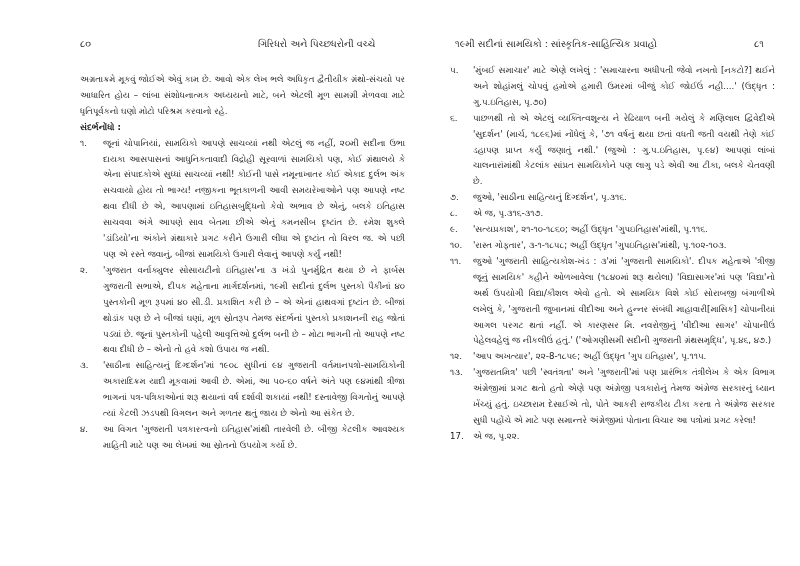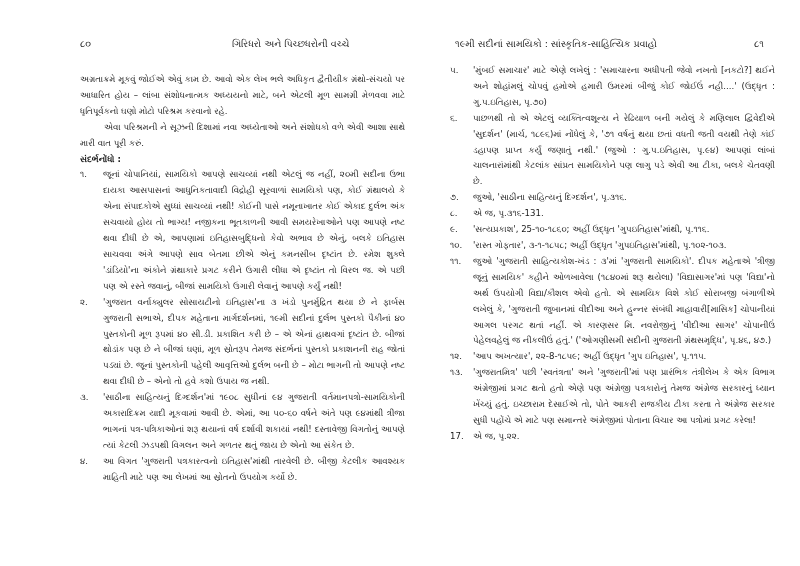--- a/index.html
+++ b/index.html
@@ -9,21 +9,21 @@
     position: relative;
   }
   .page { position: absolute; top: 0; height: 546px; width: 400px; }
   .page.left { left: 0; }
   .page.right { left: 400px; }
   .running-head {
     position: absolute; top: 38px; font-size: 9.5px; color: #222;
     white-space: nowrap;
   }
   .left .pno { left: 80px; }
-  .left .rtitle { left: 232px; }
+  .left .rtitle { left: 258px; }
   .right .rtitle { left: 455px; left: 55px; }
   .right .pno { left: 314px; margin-left: 40px; }
   .body-block {
     position: absolute; font-size: 8.6px; line-height: 15.9px; color: #1a1a1a;
   }
   .left .body-block { left: 80px; top: 72px; width: 325px; }
   .right .body-block { left: 50px; top: 63px; width: 325px; }
   .para { margin: 0; text-align: justify; }
   .para.indent { text-indent: 24px; }
   .heading { margin: 0 0 0 0; font-weight: bold; }
@@ -32,21 +32,20 @@
   .note-text { flex: 1; text-align: justify; }
 </style>
 </head>
 <body>
 
 <div class="page left">
   <div class="running-head pno">૮૦</div>
   <div class="running-head rtitle">ગિરિધરો અને પિચ્છધરોની વચ્ચે</div>
   <div class="body-block">
     <p class="para">અગ્રતાક્રમે મૂકવું જોઈએ એવું કામ છે. આવો એક લેખ ભલે અધિકૃત દ્વૈતીયીક ગ્રંથો-સંચયો પર આધારિત હોય – લાંબા સંશોધનાત્મક અધ્યયનો માટે, બને એટલી મૂળ સામગ્રી મેળવવા માટે ધૃતિપૂર્વકનો ઘણો મોટો પરિશ્રમ કરવાનો રહે.</p>
-    <p class="para indent">એવા પરિશ્રમની ને સૂઝની દિશામાં નવા અધ્યેતાઓ અને સંશોધકો વળે એવી આશા સાથે મારી વાત પૂરી કરું.</p>
     <p class="heading">સંદર્ભનોંધો :</p>
     <div class="note">
       <span class="note-num">૧.</span>
       <span class="note-text">જૂનાં ચોપાનિયાં, સામયિકો આપણે સાચવ્યાં નથી એટલું જ નહીં, ૨૦મી સદીના ઉભા દાયકા આસપાસનાં આધુનિકતાવાદી વિદ્રોહી સૂરવાળાં સામયિકો પણ, કોઈ ગ્રંથાલયે કે એના સંપાદકોએ સુધ્ધાં સાચવ્યાં નથી! કોઈની પાસે નમૂનાખાતર કોઈ એકાદ દુર્લભ અંક સચવાયો હોય તો ભાગ્ય! નજીકના ભૂતકાળની આવી સમયરેખાઓને પણ આપણે નષ્ટ થવા દીધી છે એ, આપણામાં ઇતિહાસબુદ્ધિનો કેવો અભાવ છે એનું, બલકે ઇતિહાસ સાચવવા અંગે આપણે સાવ બેતમા છીએ એનું કમનસીબ દૃષ્ટાંત છે. રમેશ શુક્લે 'ડાંડિયો'ના અંકોને ગ્રંથાકારે પ્રગટ કરીને ઉગારી લીધા એ દૃષ્ટાંત તો વિરલ જ. એ પછી પણ એ રસ્તે જવાનું, બીજાં સામયિકો ઉગારી લેવાનું આપણે કર્યું નથી!</span>
     </div>
     <div class="note">
       <span class="note-num">૨.</span>
       <span class="note-text">'ગુજરાત વર્નાક્યુલર સોસાયટીનો ઇતિહાસ'ના ૩ ખંડો પુનર્મુદ્રિત થયા છે ને ફાર્બસ ગુજરાતી સભાએ, દીપક મહેતાના માર્ગદર્શનમાં, ૧૯મી સદીનાં દુર્લભ પુસ્તકો પૈકીનાં ૪૦ પુસ્તકોની મૂળ રૂપમાં ૪૦ સી.ડી. પ્રકાશિત કરી છે – એ એનાં હાથવગાં દૃષ્ટાંત છે. બીજાં થોડાંક પણ છે ને બીજાં ઘણાં, મૂળ સ્રોતરૂપ તેમજ સંદર્ભનાં પુસ્તકો પ્રકાશનની રાહ જોતાં પડ્યાં છે. જૂનાં પુસ્તકોની પહેલી આવૃત્તિઓ દુર્લભ બની છે – મોટા ભાગની તો આપણે નષ્ટ થવા દીધી છે – એનો તો હવે કશો ઉપાય જ નથી.</span>
     </div>
     <div class="note">
@@ -71,25 +70,25 @@
     <div class="note">
       <span class="note-num">૬.</span>
       <span class="note-text">પાછળથી તો એ એટલું વ્યક્તિત્વશૂન્ય ને રેઢિયાળ બની ગયેલું કે મણિલાલ દ્વિવેદીએ 'સુદર્શન' (માર્ચ, ૧૮૯૬)માં નોંધેલું કે, '૭૧ વર્ષનું થયા છતાં વધતી જતી વયથી તેણે કાંઈ ડહાપણ પ્રાપ્ત કર્યું જણાતું નથી.' (જુઓ : ગુ.પ.ઇતિહાસ, પૃ.૯૪) આપણાં લાંબાં ચાલનારાંમાંથી કેટલાંક સાંપ્રત સામયિકોને પણ લાગુ પડે એવી આ ટીકા, બલકે ચેતવણી છે.</span>
     </div>
     <div class="note">
       <span class="note-num">૭.</span>
       <span class="note-text">જુઓ, 'સાઠીના સાહિત્યનું દિગ્દર્શન', પૃ.૩૧૬.</span>
     </div>
     <div class="note">
       <span class="note-num">૮.</span>
-      <span class="note-text">એ જ, પૃ.૩૧૬-131.</span>
+      <span class="note-text">એ જ, પૃ.૩૧૬-૩૧૭.</span>
     </div>
     <div class="note">
       <span class="note-num">૯.</span>
-      <span class="note-text">'સત્યપ્રકાશ', 25-૧૦-૧૮૬૦; અહીં ઉદ્ધૃત 'ગુપઇતિહાસ'માંથી, પૃ.૧૧૬.</span>
+      <span class="note-text">'સત્યપ્રકાશ', ૨૧-૧૦-૧૮૬૦; અહીં ઉદ્ધૃત 'ગુપઇતિહાસ'માંથી, પૃ.૧૧૬.</span>
     </div>
     <div class="note">
       <span class="note-num">૧૦.</span>
       <span class="note-text">'રાસ્ત ગોફ્તાર', ૩-૧-૧૮૫૮; અહીં ઉદ્ધૃત 'ગુપઇતિહાસ'માંથી, પૃ.૧૦૨-૧૦૩.</span>
     </div>
     <div class="note">
       <span class="note-num">૧૧.</span>
       <span class="note-text">જુઓ 'ગુજરાતી સાહિત્યકોશ-ખંડ : ૩'માં 'ગુજરાતી સામયિકો'. દીપક મહેતાએ 'ત્રીજી જૂનું સામયિક' કહીને ઓળખાવેલા (૧૮૪૦માં શરૂ થયેલા) 'વિદ્યાસાગર'માં પણ 'વિદ્યા'નો અર્થ ઉપયોગી વિદ્યા/કૌશલ એવો હતો. એ સામયિક વિશે કોઈ સોરાબજી બંગાળીએ લખેલું કે, 'ગુજરાતી જુબાનમાં વીદીઆ અને હુન્નર સંબંધી માહાવારી[માસિક] ચોપાનીયાં આગલ પરગટ થતાં નહીં. એ કારણસર મિ. નવરોજીનું 'વીદીઆ સાગર' ચોપાનીઉં પેહેલવહેલું જ નીકલીઉં હતું.' ('ઓગણીસમી સદીની ગુજરાતી ગ્રંથસમૃદ્ધિ', પૃ.૪૬, ૪૭.)</span>
     </div>
     <div class="note">

